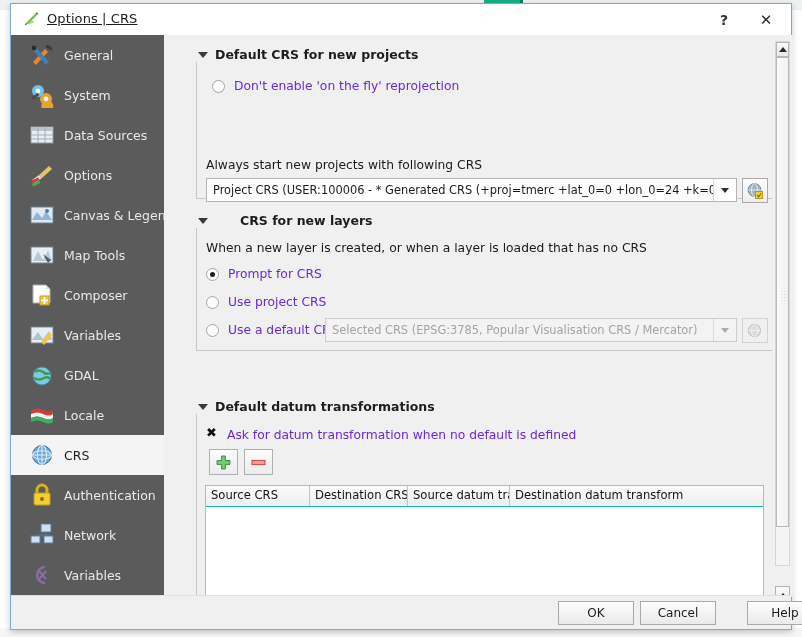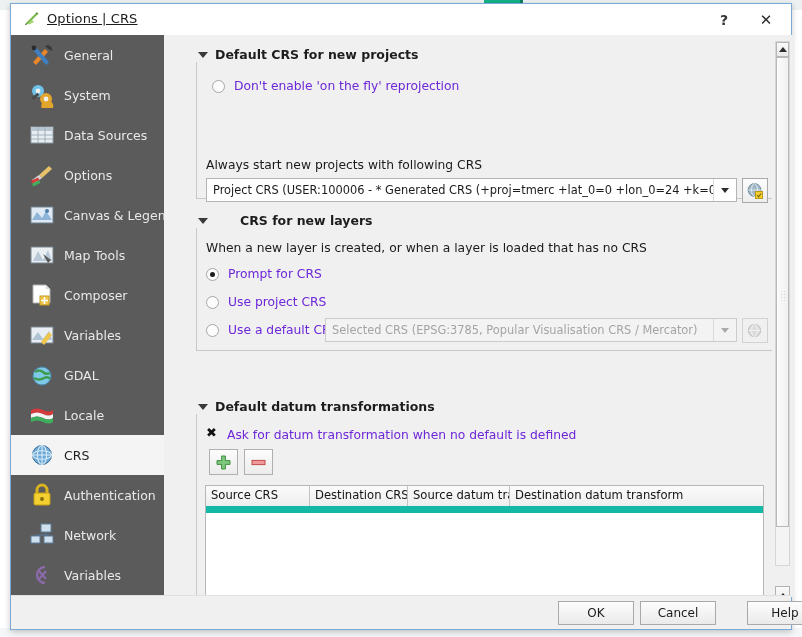--- a/index.html
+++ b/index.html
@@ -248,21 +248,21 @@
   }
 
   
   .tablewrap {
     position: absolute;
     background: #ffffff;
     border: 1px solid #b7b7b7;
     box-sizing: border-box;
     overflow: hidden;
   }
-  .thead { display: flex; height: 20px; background: #84cc16; border-bottom: 7px solid #14b8a6; }
+  .thead { display: flex; height: 20px; background: #84cc16; border-bottom: 1px solid #14b8a6; }
   .th {
     font-size: 11.6px; color: #141414;
     padding-left: 5px;
     line-height: 19px;
     border-right: 1px solid #c3c3c3;
     box-sizing: border-box;
     background: linear-gradient(#fbfbfb,#eeeeee);
     white-space: nowrap;
     overflow: hidden;
   }

